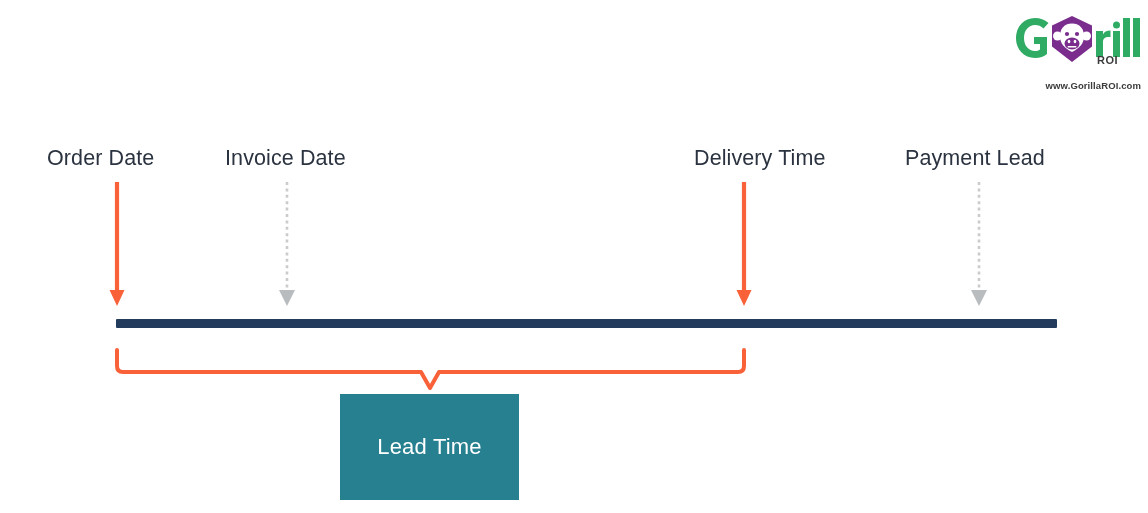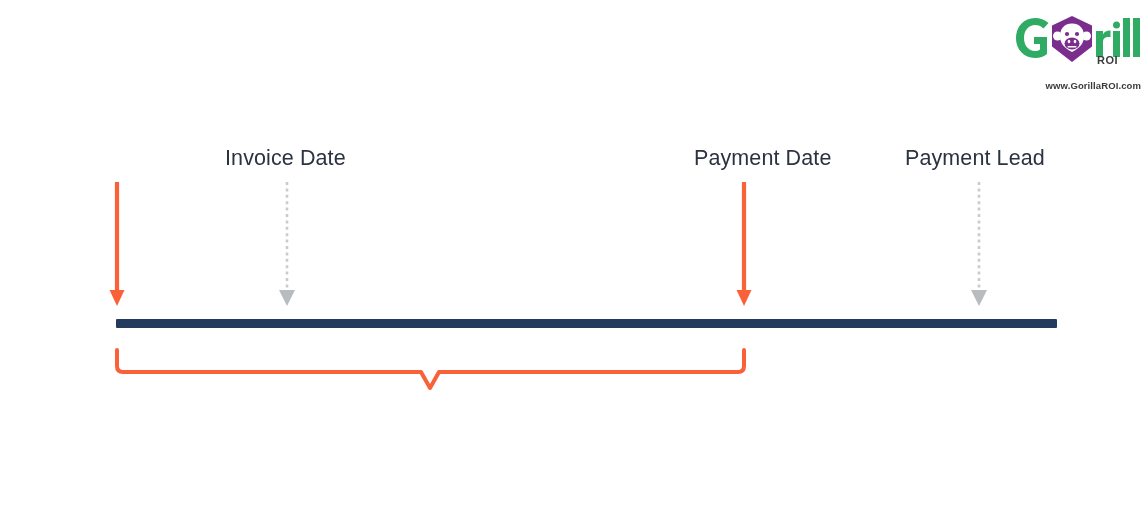--- a/index.html
+++ b/index.html
@@ -134,24 +134,25 @@
       <path d="M166 34 L166 86 L180 86 L180 56 C180 49 184 46 191 46 L195 46 L195 33 C187 33 182 36 180 41 L180 34 Z" fill="#2fab63"></path>
       <path d="M200 34 L200 86 L214 86 L214 34 Z" fill="#2fab63"></path>
       <circle cx="207" cy="22" r="7" fill="#2fab63"></circle>
       <path d="M220 8 L220 86 L234 86 L234 8 Z" fill="#2fab63"></path>
       <path d="M240 8 L240 86 L254 86 L254 8 Z" fill="#2fab63"></path>
     </svg>
     <div style="position:absolute;left:84px;top:40px;font-size:11px;font-weight:bold;color:#3b3b3b;letter-spacing:0.5px;">ROI</div>
     <div id="logo-url">www.GorillaROI.com</div>
   </div>
 
+  <div class="milestone-label" style="left:47px; top:146px;">Order Date</div>
 
   <div class="milestone-label" style="left:225px; top:146px;text-align:center;">Invoice Date</div>
 
-  <div class="milestone-label" style="left:694px; top:146px;">Payment Date</div>
+  <div class="milestone-label" style="left:694px; top:146px;">Delivery Time</div>
 
   <div class="milestone-label" style="left:905px; top:146px;">Payment Lead</div>
 
   <svg class="arrow" style="left:106px;" viewBox="0 0 22 128" xmlns="http://www.w3.org/2000/svg">
     <line x1="11" y1="2" x2="11" y2="112" stroke="#f96138" stroke-width="4.2"></line>
     <path d="M11 126 L3.5 110 L18.5 110 Z" fill="#f96138"></path>
   </svg>
 
   <svg class="arrow" style="left:276px;" viewBox="0 0 22 128" xmlns="http://www.w3.org/2000/svg">
     <line x1="11" y1="2" x2="11" y2="110" stroke="#c9cbcd" stroke-width="2.6" stroke-dasharray="3,3.4"></line>
@@ -167,14 +168,17 @@
     <line x1="11" y1="2" x2="11" y2="110" stroke="#c9cbcd" stroke-width="2.6" stroke-dasharray="3,3.4"></line>
     <path d="M11 126 L3 110 L19 110 Z" fill="#b9bcbe"></path>
   </svg>
 
   <div id="timeline-bar"></div>
 
   <svg id="lead-time-bracket" viewBox="0 0 646 52" xmlns="http://www.w3.org/2000/svg">
     <path d="M9 6 L9 22 Q9 28 15 28 L313 28 L322 44 L331 28 L630 28 Q636 28 636 22 L636 6" fill="none" stroke="#f96138" stroke-width="4" stroke-linecap="round" stroke-linejoin="round"></path>
   </svg>
 
+  <div id="lead-time-box">
+    <span id="lead-time-box-label">Lead Time</span>
+  </div>
 
 </div>
 
 </body></html>

